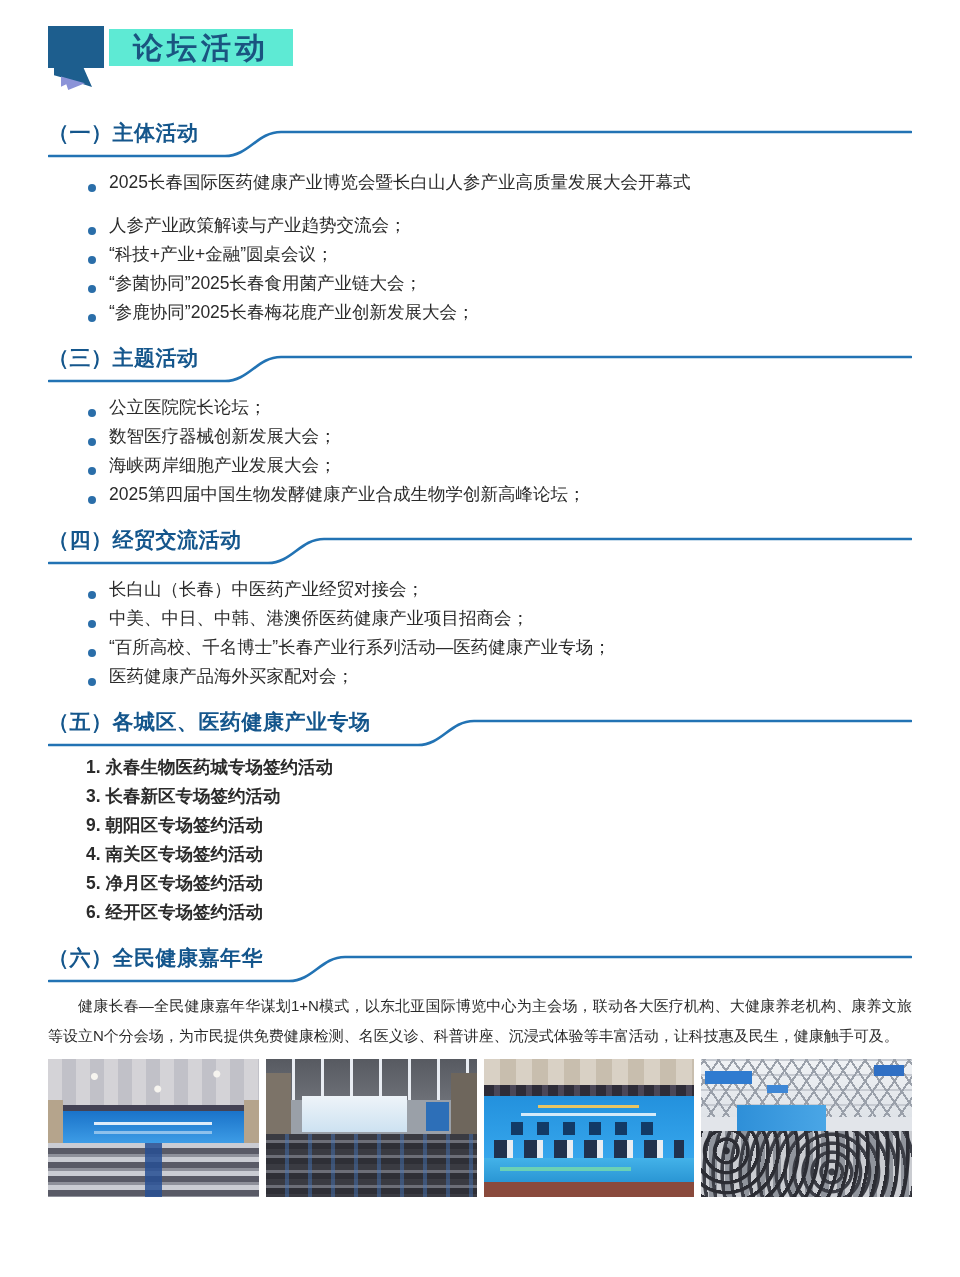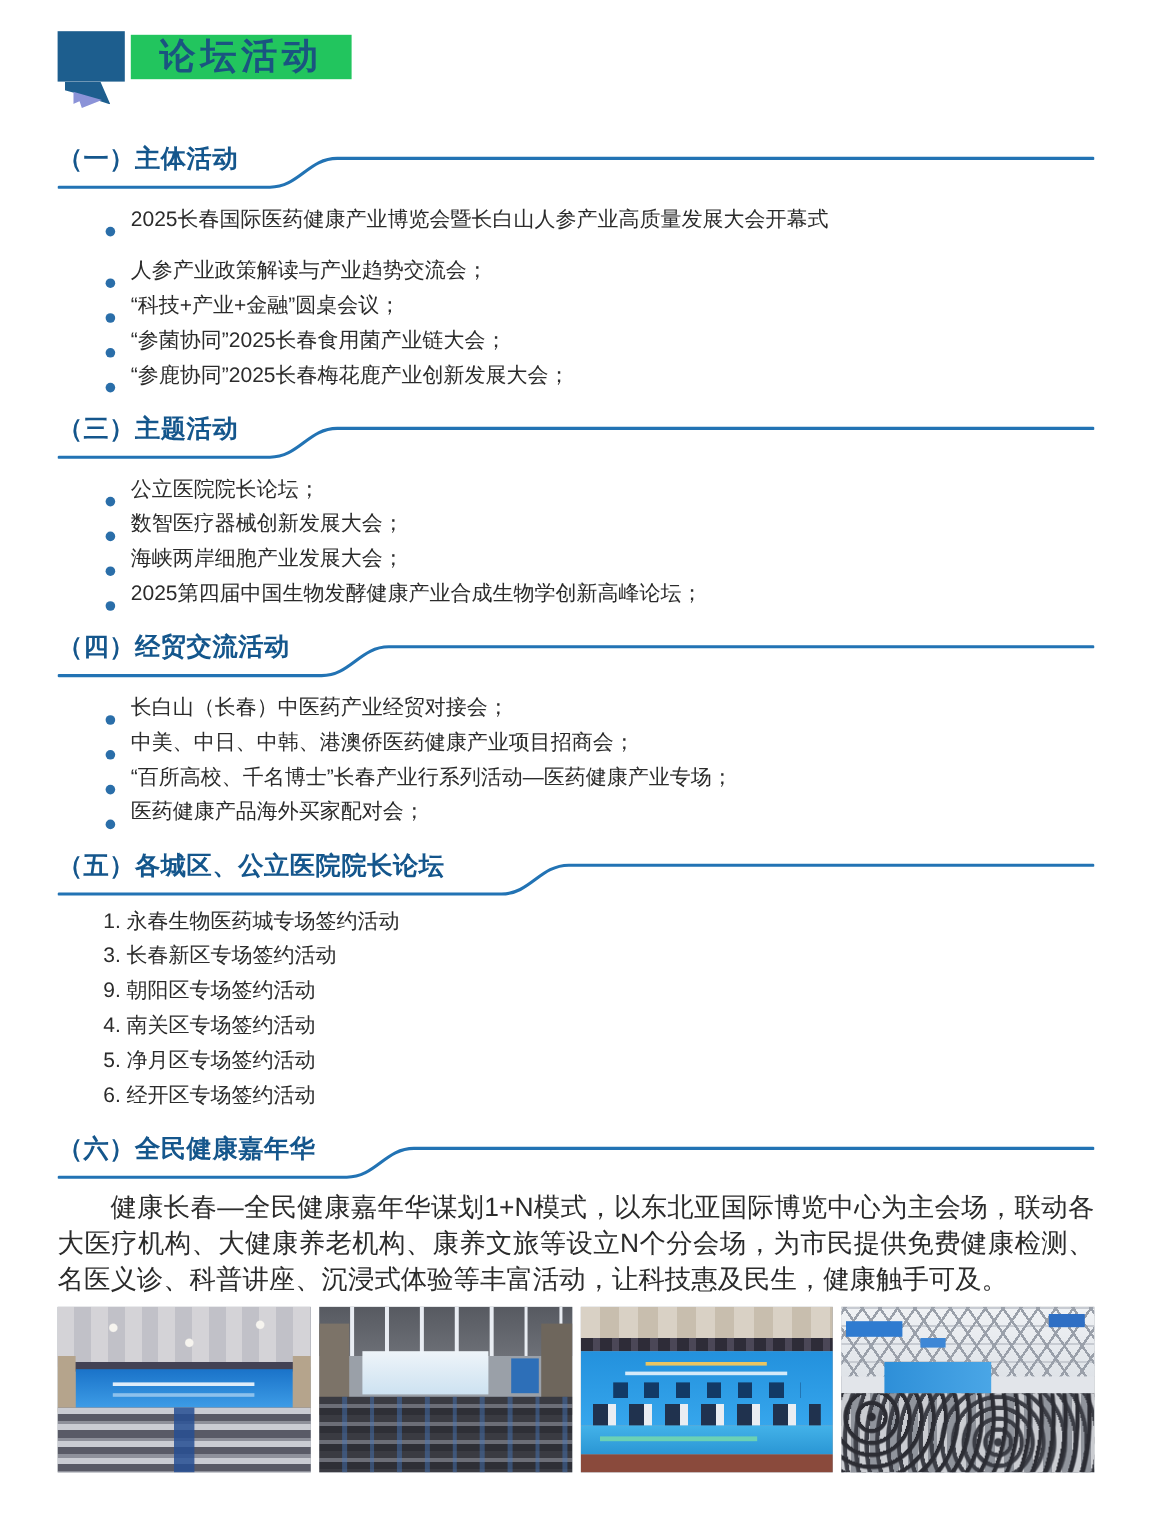--- a/index.html
+++ b/index.html
@@ -18,53 +18,53 @@
   }
   .banner-square .tail{
     position:absolute;left:6px;top:100%;width:38px;height:19px;background:#1d5e8e;
     clip-path:polygon(0 0,78% 0,100% 100%,26% 52%,0 38%);
   }
   .banner-square .tail2{
     position:absolute;left:13px;top:calc(100% + 7px);width:24px;height:15px;background:#8b93d8;
     clip-path:polygon(0 10%,100% 55%,30% 100%,22% 62%,0 78%);
   }
   .banner-box{
-    margin-left:5px;margin-top:3px;background:#22c55e;height:37px;
+    margin-left:5px;margin-top:3px;background:#5eead4;height:37px;
     display:flex;align-items:center;padding:0 24px;
   }
   .banner-box h1{
     margin:0;font-size:30px;font-weight:bold;color:#1a5480;letter-spacing:4px;line-height:1;
   }
 
   
   .section{margin-top:14px;}
   .section.first{margin-top:28px;}
   .sec-head{position:relative;height:46px;}
   .sec-title{
     display:inline-block;font-size:21px;font-weight:bold;color:#14568c;
     line-height:30px;padding-top:2px;letter-spacing:0.5px;white-space:nowrap;
   }
   .swoosh{position:absolute;left:0;top:0;width:100%;height:46px;display:block;}
   .swoosh path{fill:none;stroke:#2273b4;stroke-width:2.6;stroke-linecap:round;}
 
   
   ul.bullets{list-style:none;margin:6px 0 0;padding:0;}
-  ul.bullets li{display:flex;align-items:flex-end;line-height:29px;font-size:17.5px;color:#2b2b2b;}
+  ul.bullets li{display:flex;align-items:center;line-height:29px;font-size:17.5px;color:#2b2b2b;}
   .dot{
     flex:0 0 auto;width:8px;height:8px;border-radius:50%;background:#2a6ea9;
     margin:11px 13px 0 40px;
   }
 
   
-  ol.numlist{list-style:none;margin:2px 0 0;padding:0 0 0 38px;}
+  ol.numlist{list-style:none;margin:2px 0 0;padding:0 0 0 38px;font-weight:bold;}
   ol.numlist li{line-height:29px;font-size:17.5px;color:#2b2b2b;}
 
   
   p.para{
-    margin:4px 0 0;font-size:22px;line-height:30px;text-indent:2em;
+    margin:4px 0 0;font-size:15px;line-height:30px;text-indent:2em;
     text-align:justify;color:#2b2b2b;
   }
 
   
   .photos{display:flex;gap:7px;margin-top:8px;}
   .photo{position:relative;flex:1;height:138px;overflow:hidden;background:#9aa0a8;}
   .photo div{position:absolute;}
 
   
   .ph1 .ceil{left:0;right:0;top:0;height:36%;
@@ -233,21 +233,21 @@
           <span>医药健康产品海外买家配对会；</span>
         </li>
     </ul>
   </section>
 
   <section class="section">
     <div class="sec-head">
       <svg class="swoosh" viewBox="0 0 864 46" preserveAspectRatio="none">
           <path d="M1 40 L370 40 C394 40 402 16 426 16 L863 16"></path>
         </svg>
-      <span class="sec-title">（五）各城区、公立医院院长论坛</span>
+      <span class="sec-title">（五）各城区、医药健康产业专场</span>
     </div>
     <ol class="numlist">
       <li>1. 永春生物医药城专场签约活动</li>
       <li>3. 长春新区专场签约活动</li>
       <li>9. 朝阳区专场签约活动</li>
       <li>4. 南关区专场签约活动</li>
       <li>5. 净月区专场签约活动</li>
       <li>6. 经开区专场签约活动</li>
     </ol>
   </section>

